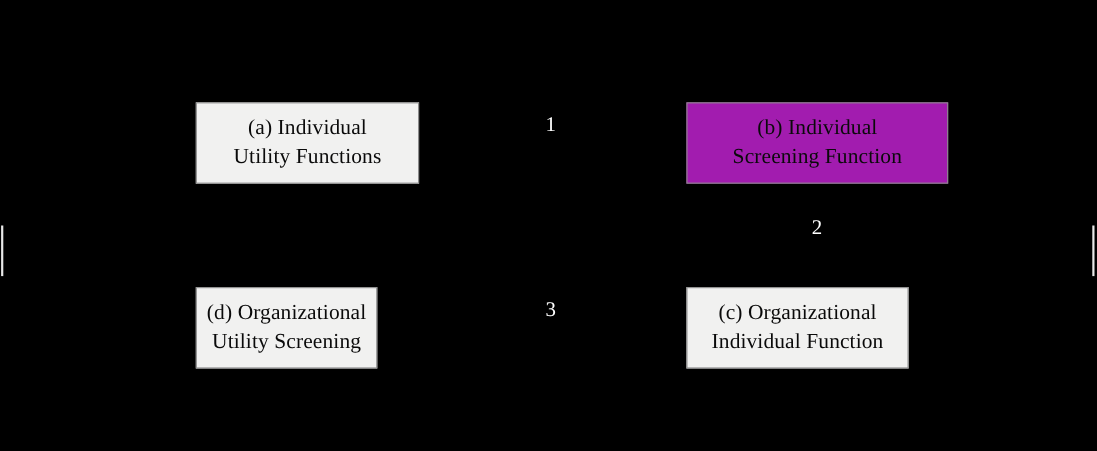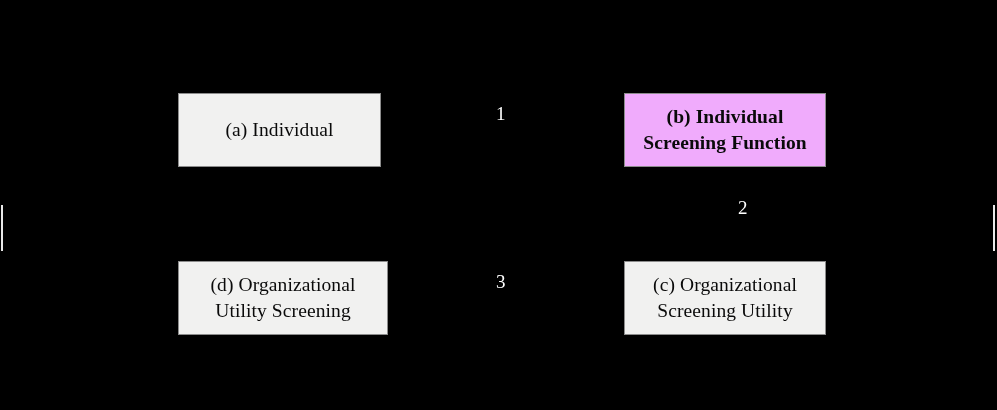--- a/index.html
+++ b/index.html
@@ -51,35 +51,36 @@
     background: #e8e8e8;
   }
 </style>
 </head>
 <body style="background: rgb(0, 0, 0);">
 
 <div id="figure" style="background: rgb(0, 0, 0);">
 
   <div class="node-box" style="left: 178px; top: 93px; width: 203px; height: 74px; background: rgb(241, 241, 240); border-color: rgb(140, 140, 140); color: rgb(10, 10, 10);">
     <span class="node-line">(a) Individual</span>
+    <span class="node-line">Utility Functions</span>
   </div>
 
-  <div class="node-box" style="left: 624px; top: 93px; width: 202px; height: 74px; background: #f0abfc; border-color: rgb(140, 140, 140); color: rgb(10, 10, 10); font-weight: bold;">
+  <div class="node-box" style="left: 624px; top: 93px; width: 238px; height: 74px; background: #a21caf; border-color: rgb(140, 140, 140); color: rgb(10, 10, 10);">
     <span class="node-line">(b) Individual</span>
     <span class="node-line">Screening Function</span>
   </div>
 
-  <div class="node-box" style="left: 178px; top: 261px; width: 210px; height: 74px; background: rgb(241, 241, 240); border-color: rgb(140, 140, 140); color: rgb(10, 10, 10);">
+  <div class="node-box" style="left: 178px; top: 261px; width: 165px; height: 74px; background: rgb(241, 241, 240); border-color: rgb(140, 140, 140); color: rgb(10, 10, 10);">
     <span class="node-line">(d) Organizational</span>
     <span class="node-line">Utility Screening</span>
   </div>
 
   <div class="node-box" style="left: 624px; top: 261px; width: 202px; height: 74px; background: rgb(241, 241, 240); border-color: rgb(140, 140, 140); color: rgb(10, 10, 10); text-align: center;">
     <span class="node-line">(c) Organizational</span>
-    <span class="node-line">Screening Utility</span>
+    <span class="node-line">Individual Function</span>
   </div>
 
   <div class="edge-label" style="left: 496px; top: 104px; color: rgb(255, 255, 255);">1</div>
   <div class="edge-label" style="left: 738px; top: 198px; color: rgb(255, 255, 255);">2</div>
   <div class="edge-label" style="left: 496px; top: 272px; color: rgb(255, 255, 255);">3</div>
 
   <div class="edge-stub" style="left: 1px; top: 205px; width: 2px; height: 46px;"></div>
   <div class="edge-stub" style="left: 993px; top: 205px; width: 2px; height: 46px;"></div>
 
 </div>

